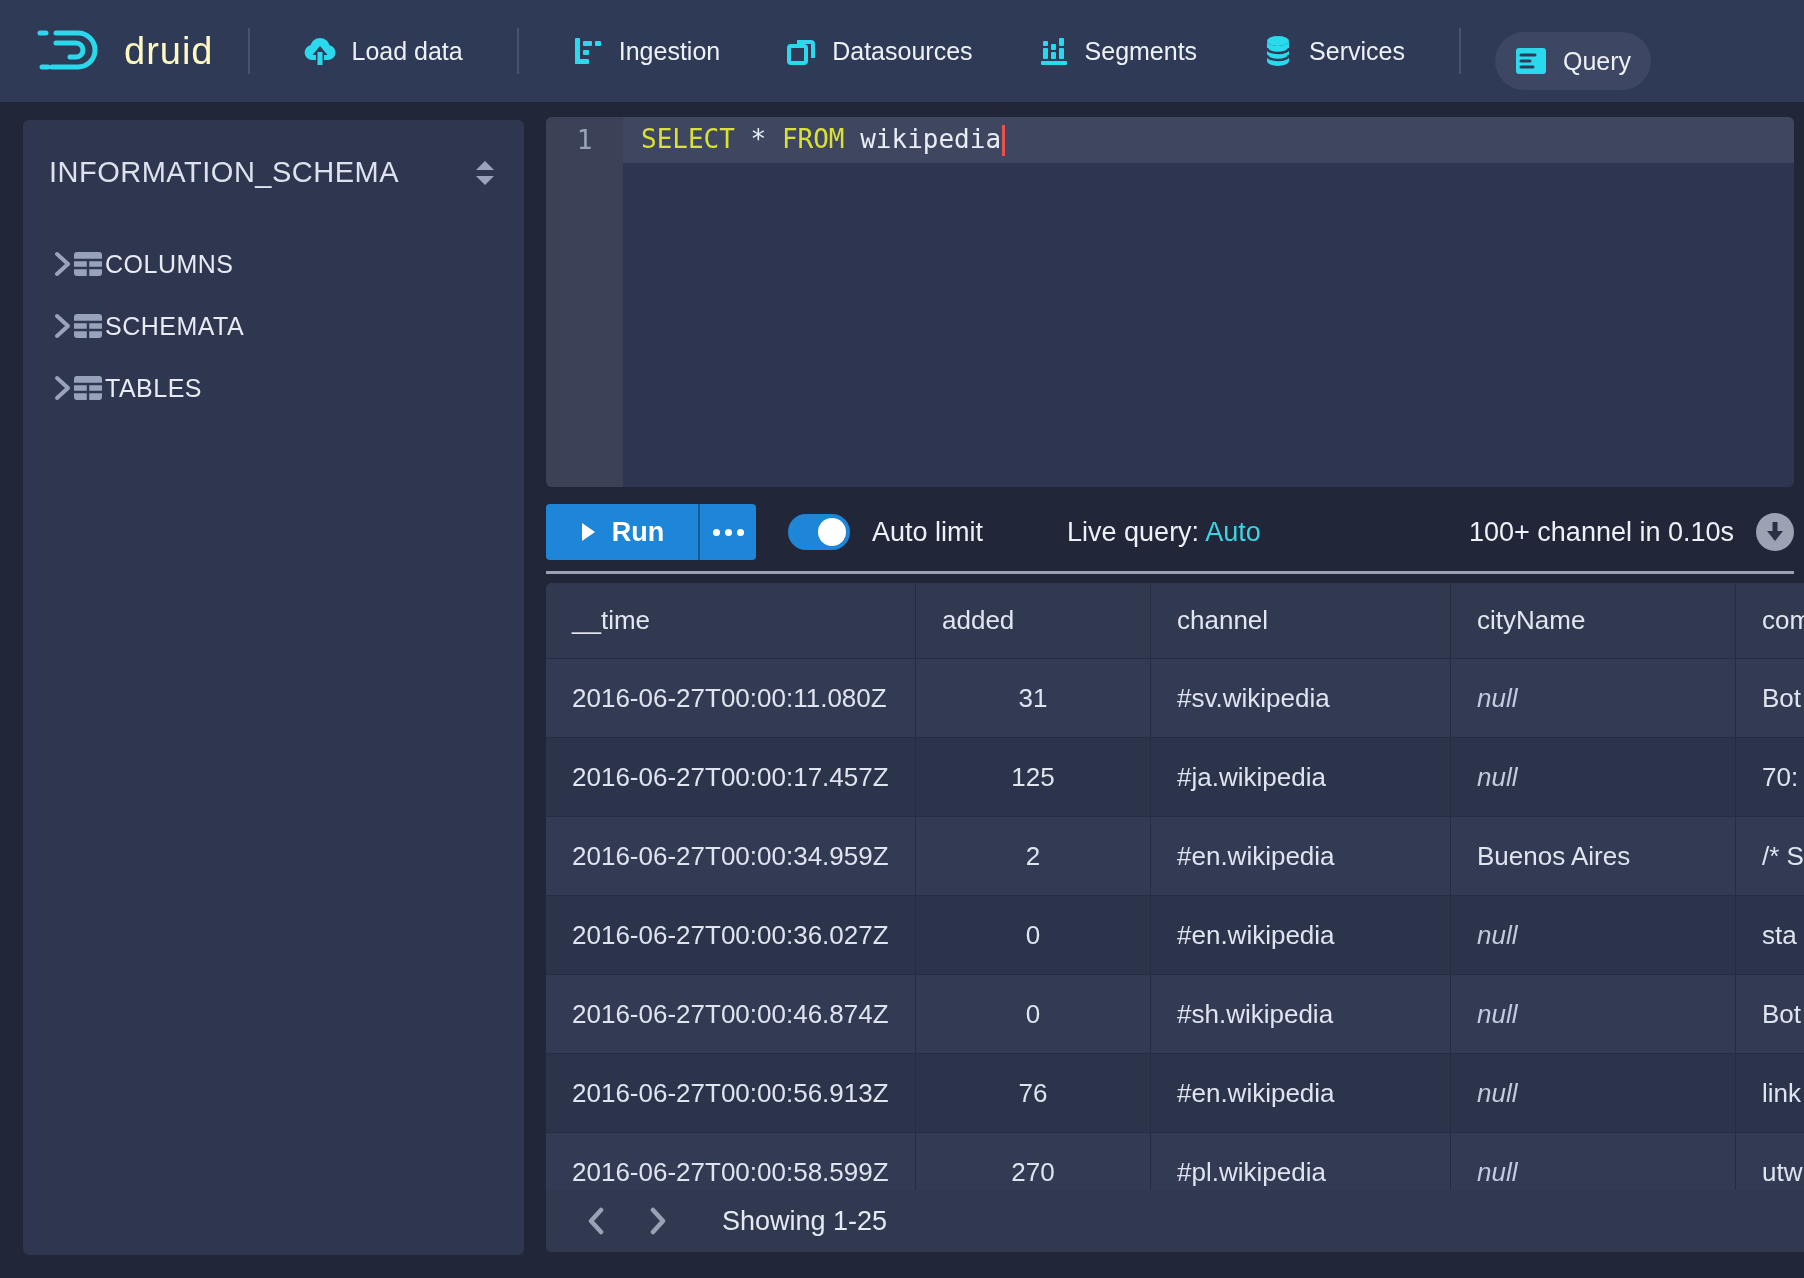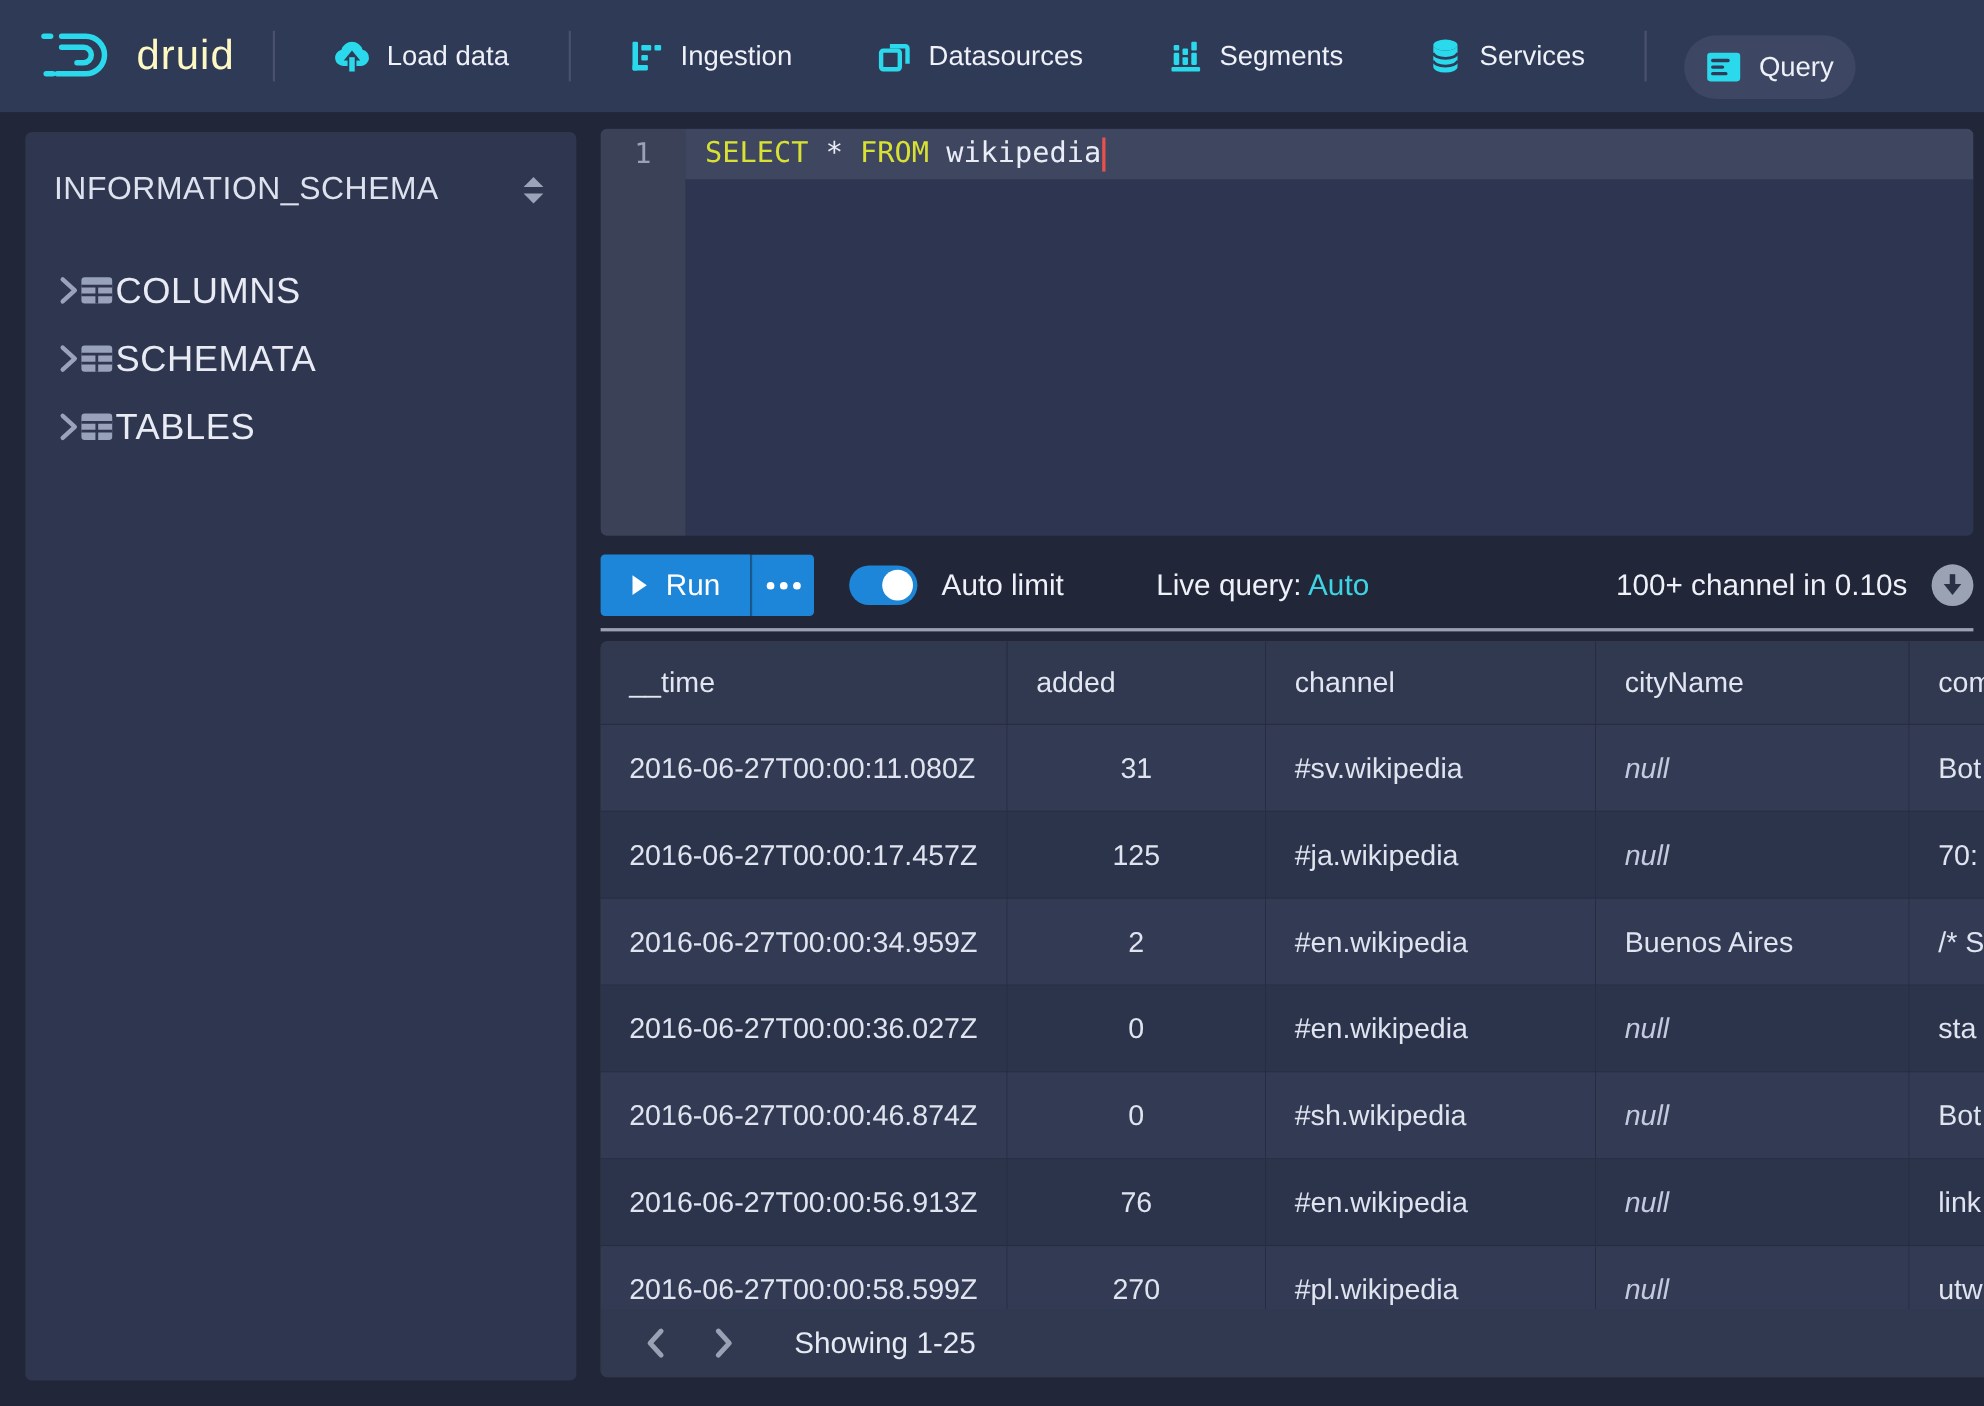--- a/index.html
+++ b/index.html
@@ -16,34 +16,34 @@
     background:#2f3a56; display:flex; align-items:center; padding:0 36px;
   }
   .brand { display:flex; align-items:center; gap:14px; cursor:pointer; }
   .brand-text { font-size:38px; font-weight:400; color:#fef9c3; letter-spacing:1px; }
   .nav-divider { width:2px; height:46px; background:#4a5270; margin:0 34px; }
   .nav-item {
     display:flex; align-items:center; gap:16px; color:#eef1f7; font-size:25px;
     text-decoration:none; cursor:pointer; padding:14px 20px; border-radius:30px;
     white-space:nowrap;
   }
-  .nav-group { display:flex; align-items:center; gap:38px; }
+  .nav-group { display:flex; align-items:center; gap:26px; }
   .nav-item.active { background:#3d4663;margin-top:20px; }
   .nav-item svg { flex:0 0 auto; }
   
   .sidebar {
     position:absolute; left:23px; top:120px; width:501px; height:1135px;
     background:#2f364f; border-radius:6px; padding:26px 0 0 0;
   }
   .sidebar-header { display:flex; align-items:center; padding:10px 28px 10px 26px; }
   .sidebar-title { font-size:29px; color:#dde2ee; letter-spacing:.5px; flex:1; cursor:pointer; }
   .tree { margin-top:34px; }
   .tree-item {
     display:flex; align-items:center; gap:2px; height:62px; padding-left:30px;
-    cursor:pointer; font-size:33px; color:#e8ebf4; letter-spacing:.5px;
+    cursor:pointer; font-size:25px; color:#e8ebf4; letter-spacing:.5px;
   }
   
   .editor-panel {
     position:absolute; left:546px; top:117px; width:1248px; height:370px;
     background:#2e3550; border-radius:6px; overflow:hidden;
   }
   .gutter {
     position:absolute; left:0; top:0; width:77px; height:100%;
     background:#3b4258;
   }
@@ -60,23 +60,24 @@
   .tok-keyword { color:#d9e233; }
   .tok-plain { color:#e9edf6; }
   .cursor { display:inline-block; width:3px; height:31px; background:#e8514d; vertical-align:middle; margin-left:1px; }
   
   .runbar {
     position:absolute; left:546px; top:503px; width:1248px; height:58px;
     display:flex; align-items:center;
   }
   .btn-run {
     display:flex; align-items:center; justify-content:center; gap:16px;
-    width:136px; height:56px; background:#1e86d8; border:none; cursor:pointer;
+    width:152px; height:56px; background:#1e86d8; border:none; cursor:pointer;
     color:#fff; font-size:27px; border-radius:4px 0 0 4px;
     font-family:inherit;
+    font-weight:bold;
   }
   .btn-more {
     width:58px; height:56px; background:#1e86d8; border:none; cursor:pointer;
     border-left:2px solid rgba(10,40,70,.45); border-radius:0 4px 4px 0;
     display:flex; align-items:center; justify-content:center; gap:5px;
   }
   .dot { width:7px; height:7px; border-radius:50%; background:#fff; }
   .toggle {
     margin-left:32px; width:62px; height:36px; border-radius:18px; background:#1e86d8;
     position:relative; cursor:pointer; flex:0 0 auto;

